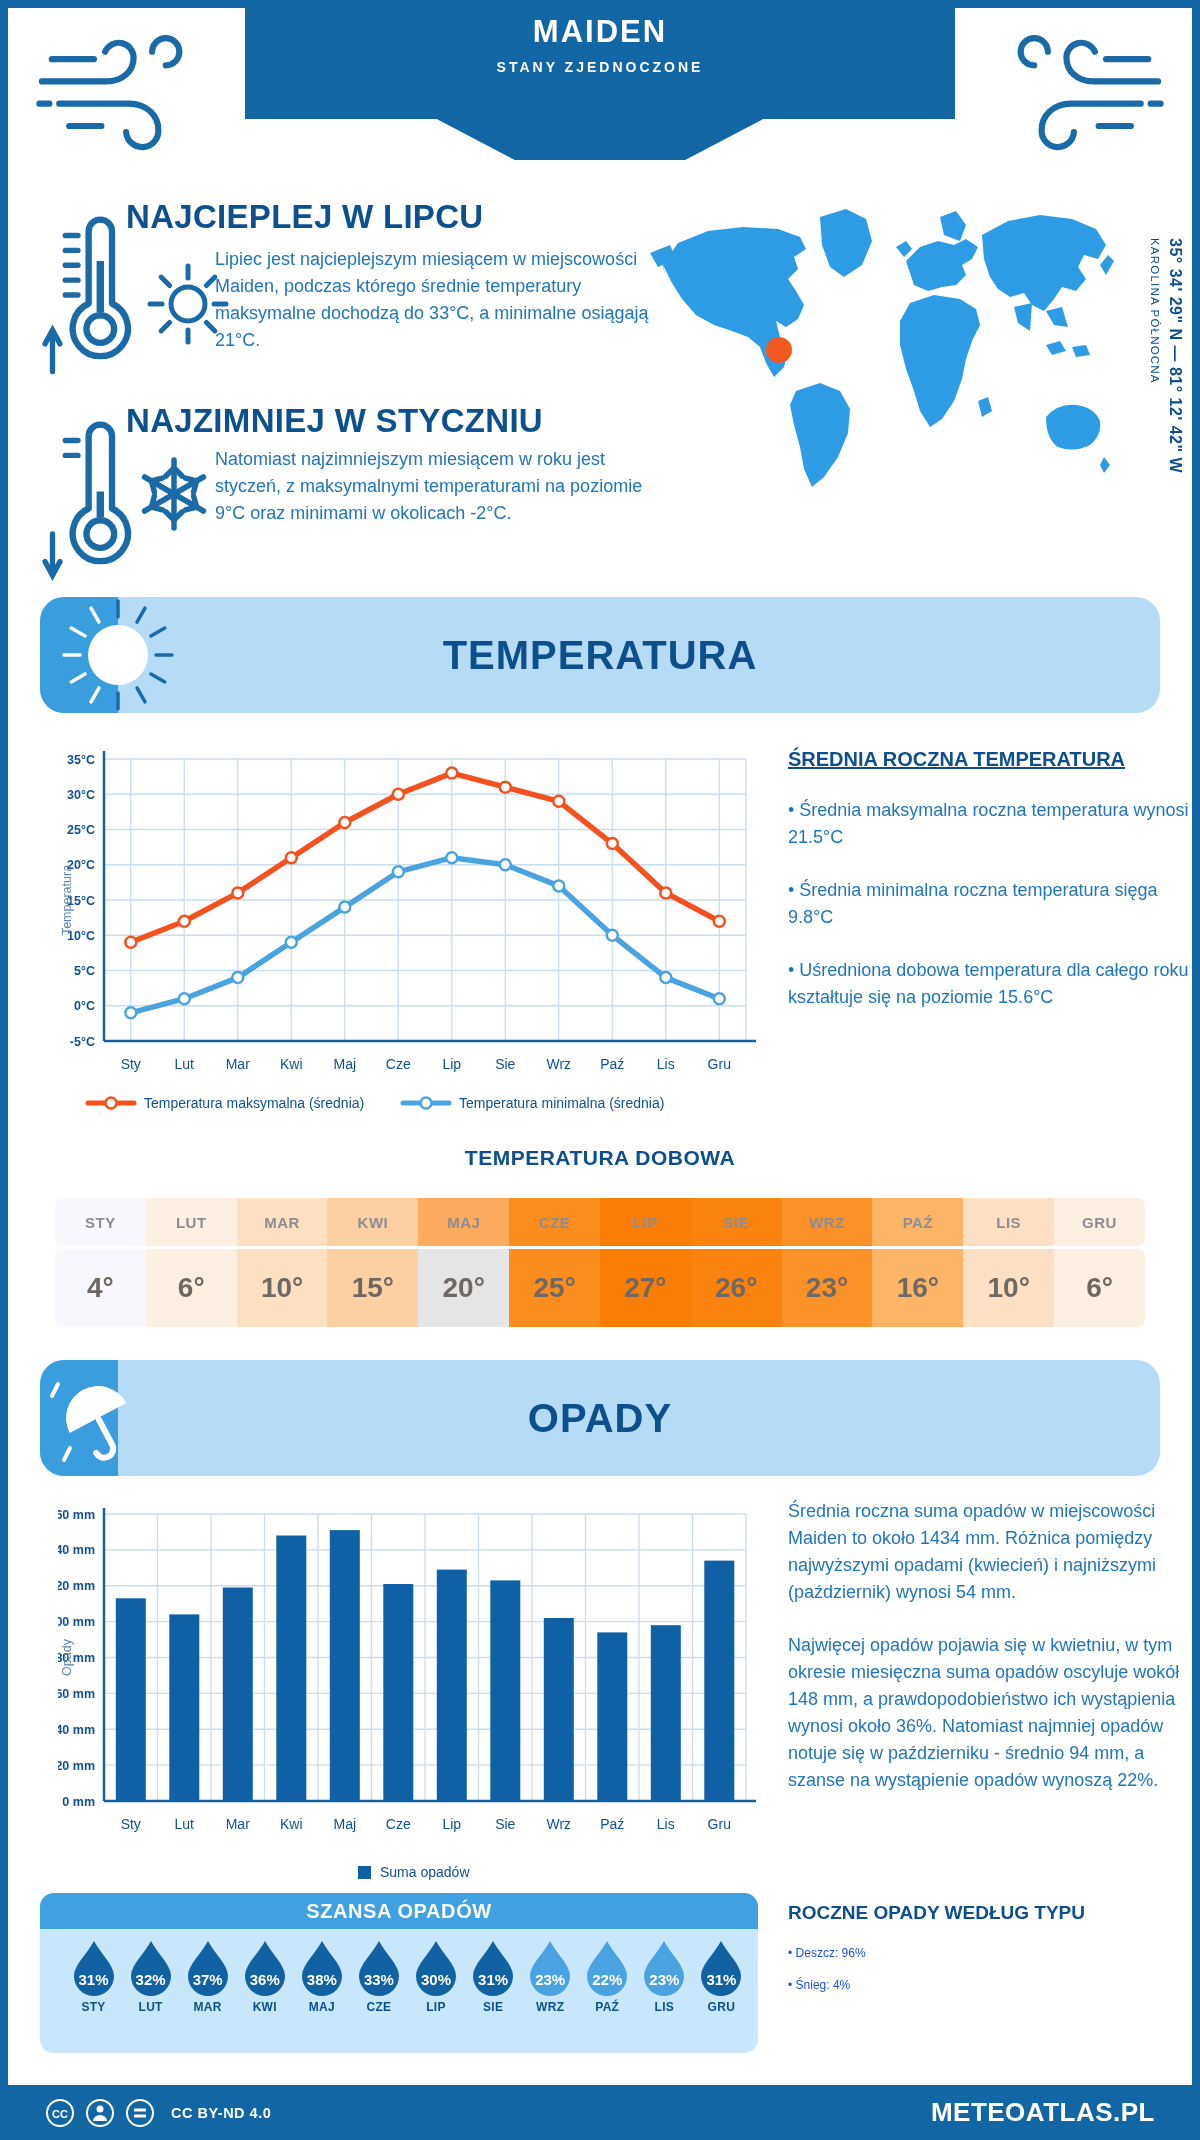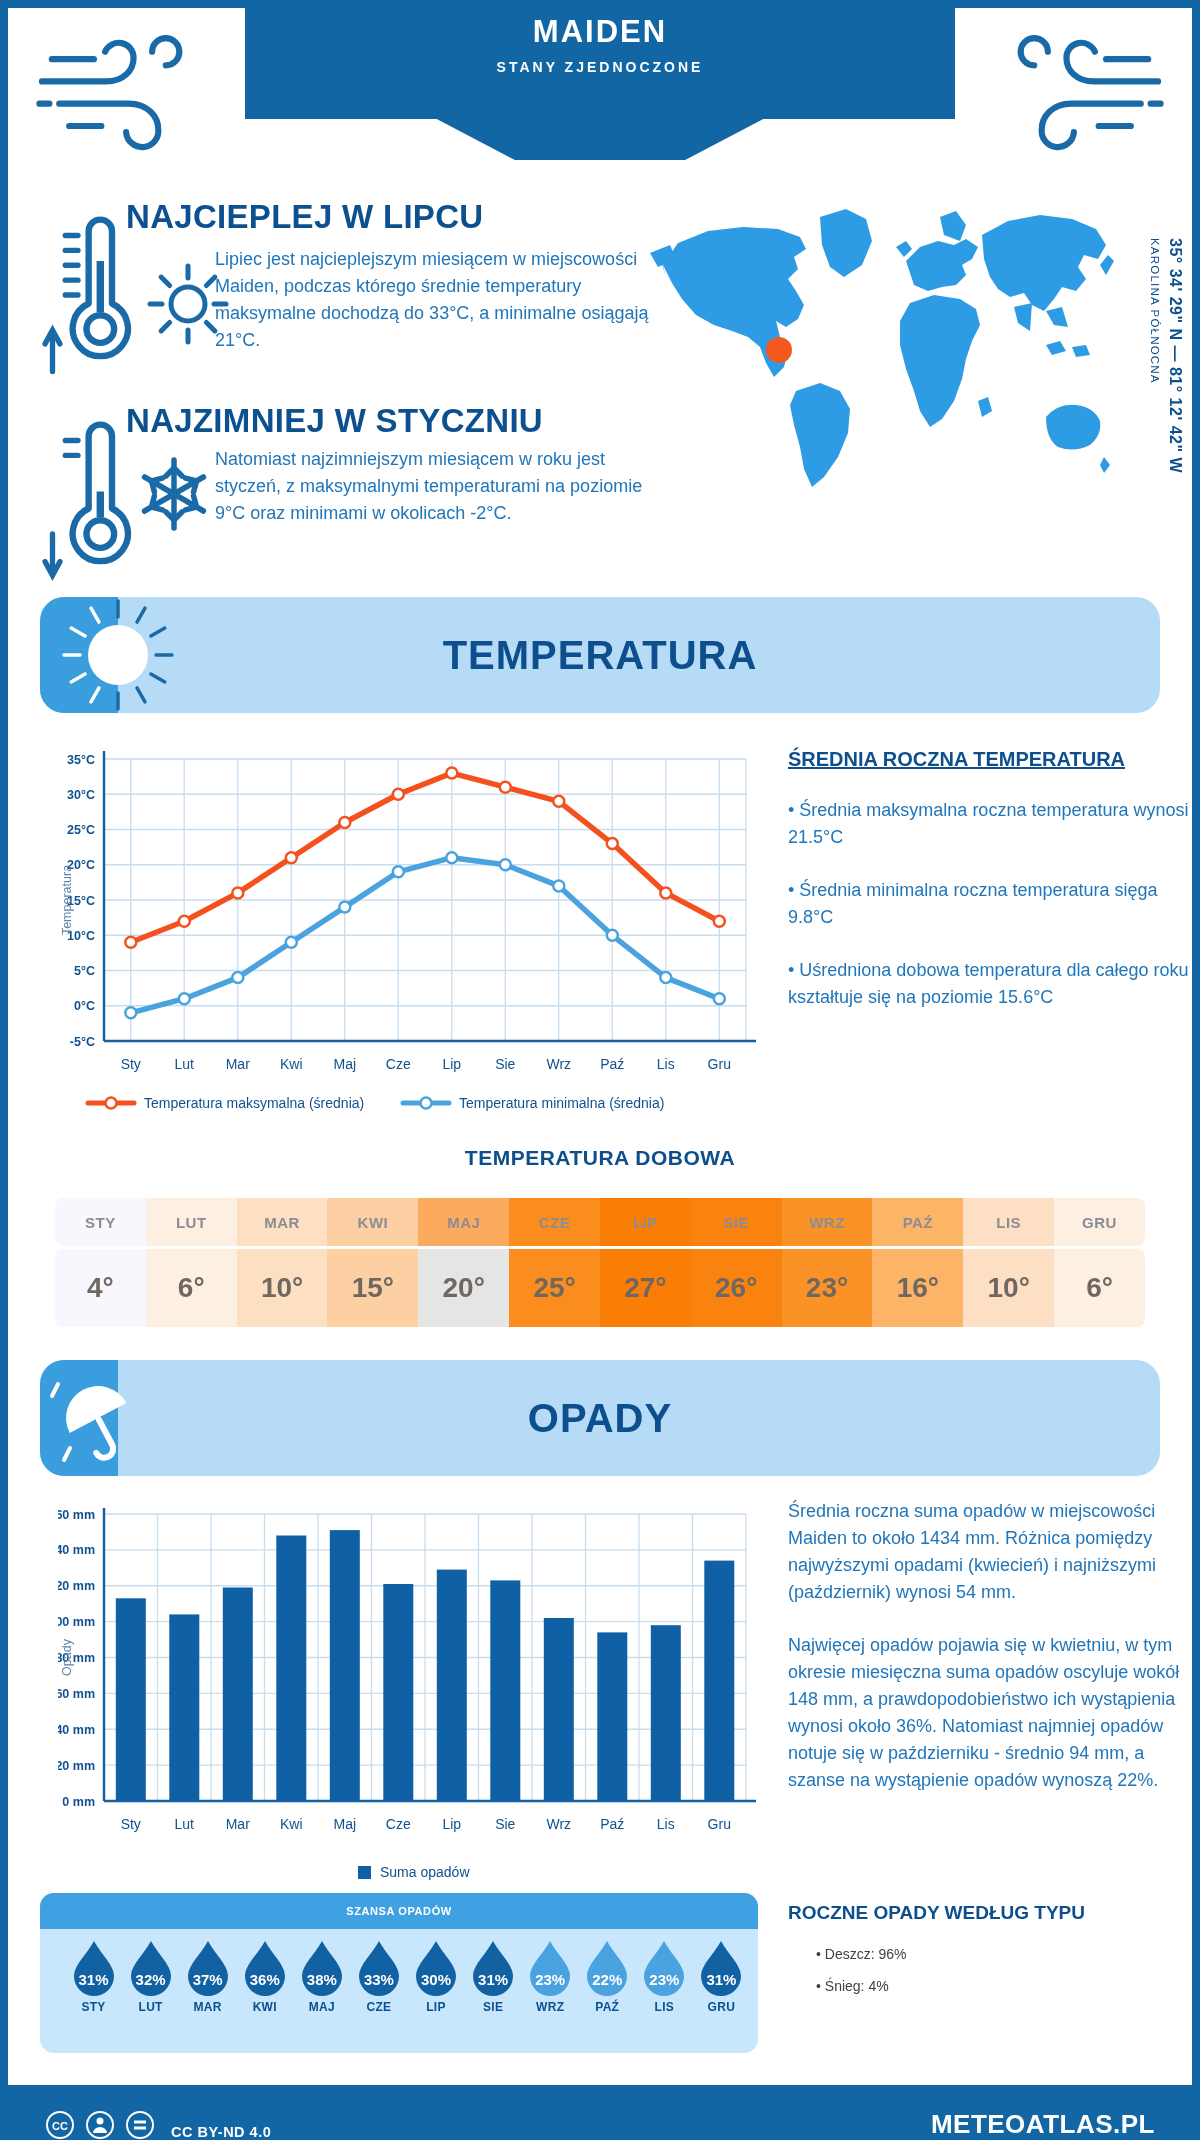--- a/index.html
+++ b/index.html
@@ -63,38 +63,38 @@
     border-radius:8px;overflow:hidden;}
   #daily-values{position:absolute;left:55px;top:1249px;width:1090px;height:78px;display:flex;
     border-radius:8px;overflow:hidden;}
   .t-m{flex:1;display:flex;align-items:center;justify-content:center;font-size:15px;
     font-weight:bold;color:#8c8c94;letter-spacing:.5px;}
   .t-v{flex:1;display:flex;align-items:center;justify-content:center;font-size:28px;
     font-weight:bold;color:#6f6862;}
 
   
   #rain-type-title{position:absolute;left:788px;top:1902px;font-size:19px;font-weight:bold;color:#0d4f8c;}
-  .rain-type-bullet{position:absolute;left:816px;font-size:14px;color:#404040;}
+  .rain-type-bullet{position:absolute;left:788px;font-size:12px;color:#1d4ed8;}
   #rain-type-b1{top:1946px;}
   #rain-type-b2{top:1978px;}
 
   
   .chance-box{position:absolute;left:40px;top:1893px;width:718px;height:160px;background:#c8e6fc;
     border-radius:14px;overflow:hidden;}
   .chance-header{height:36px;background:#3fa0e2;color:#fff;display:flex;align-items:center;
-    justify-content:center;font-size:11px;font-weight:bold;letter-spacing:.6px;}
+    justify-content:center;font-size:20px;font-weight:bold;letter-spacing:.6px;}
   .chance-row{display:flex;padding:10px 8px 0 25px;}
   .drop-col{flex:1;position:relative;text-align:center;}
   .drop-col svg{width:50px;height:58px;display:block;margin:0 auto;}
   .drop-pct{position:absolute;top:32px;left:0;right:0;color:#fff;font-weight:bold;font-size:15px;}
   .drop-month{font-size:12px;font-weight:bold;color:#0d508f;margin-top:3px;letter-spacing:.3px;}
 
   
   .footer{position:absolute;left:0;top:2085px;width:1200px;height:55px;background:#1366a4;
-    display:flex;align-items:flex-end;z-index:40;}
+    display:flex;align-items:center;z-index:40;}
   .cc-icons{display:flex;gap:10px;margin-left:45px;}
   .cc-label{color:#fff;font-weight:bold;font-size:14.5px;margin-left:16px;letter-spacing:.5px;}
   .brand{margin-left:auto;margin-right:45px;color:#fff;font-weight:bold;font-size:26px;letter-spacing:.5px;}
 </style>
 </head>
 <body>
 
 <div class="page">
   <div class="edge top"></div>
 

